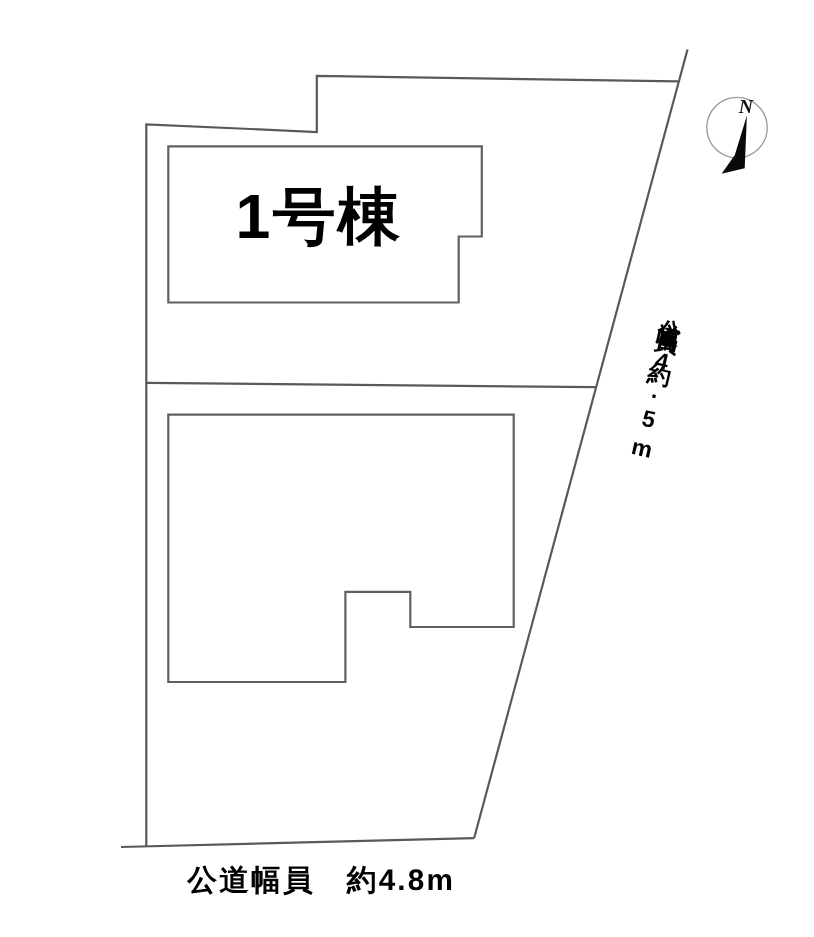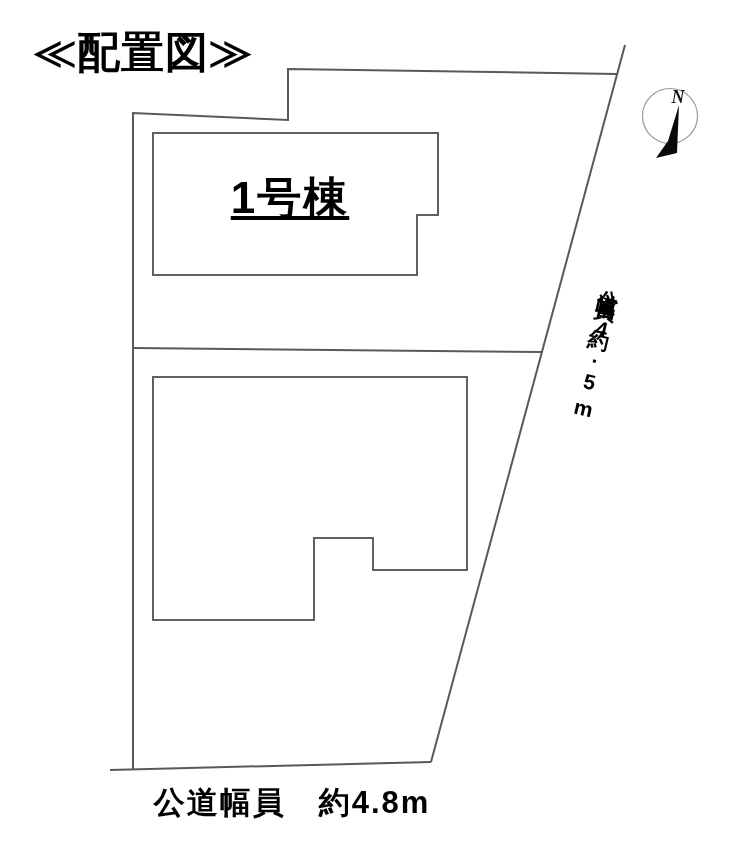--- a/index.html
+++ b/index.html
@@ -33,31 +33,30 @@
     color: #000000;
   }
   .title-label {
     left: 33px;
     top: 31px;
     font-size: 43px;
     letter-spacing: 1px;
   }
   .bldg-label {
     transform: translate(-50%, -50%);
-    font-size: 44px;
+    font-size: 57px;
     letter-spacing: 2px;
-    text-decoration: underline;
   }
   .bldg1-label { left: 290px; top: 198px; }
   .bldg2-label { left: 297px; top: 468px; }
   .road-bottom-label {
     left: 292px;
     top: 787px;
     transform: translateX(-50%);
-    font-size: 31px;
+    font-size: 27px;
     letter-spacing: 2px;
   }
   .road-right-label {
     left: 604px;
     top: 274px;
     font-size: 21px;
     letter-spacing: 4px;
     writing-mode: vertical-rl;
     text-orientation: upright;
     transform: rotate(13deg);
@@ -81,21 +80,20 @@
 
     <polygon class="bld" points="153,133 438,133 438,215 417,215 417,275 153,275"></polygon>
 
     <polygon class="bld" points="153,377 467,377 467,570 373,570 373,538 314,538 314,620 153,620"></polygon>
 
     <circle class="compass-circle" cx="670" cy="116" r="27.5"></circle>
     <polygon class="needle" points="679,105 677,153 656,158 668,141"></polygon>
     <text class="north-text" x="678" y="103">N</text>
   </svg>
 
-  <div class="label title-label">≪配置図≫</div>
 
   <div class="label bldg-label bldg1-label">1号棟</div>
 
 
   <div class="label road-right-label">公道幅員　約4.5m</div>
 
   <div class="label road-bottom-label">公道幅員　約4.8m</div>
 
 </div>
 

